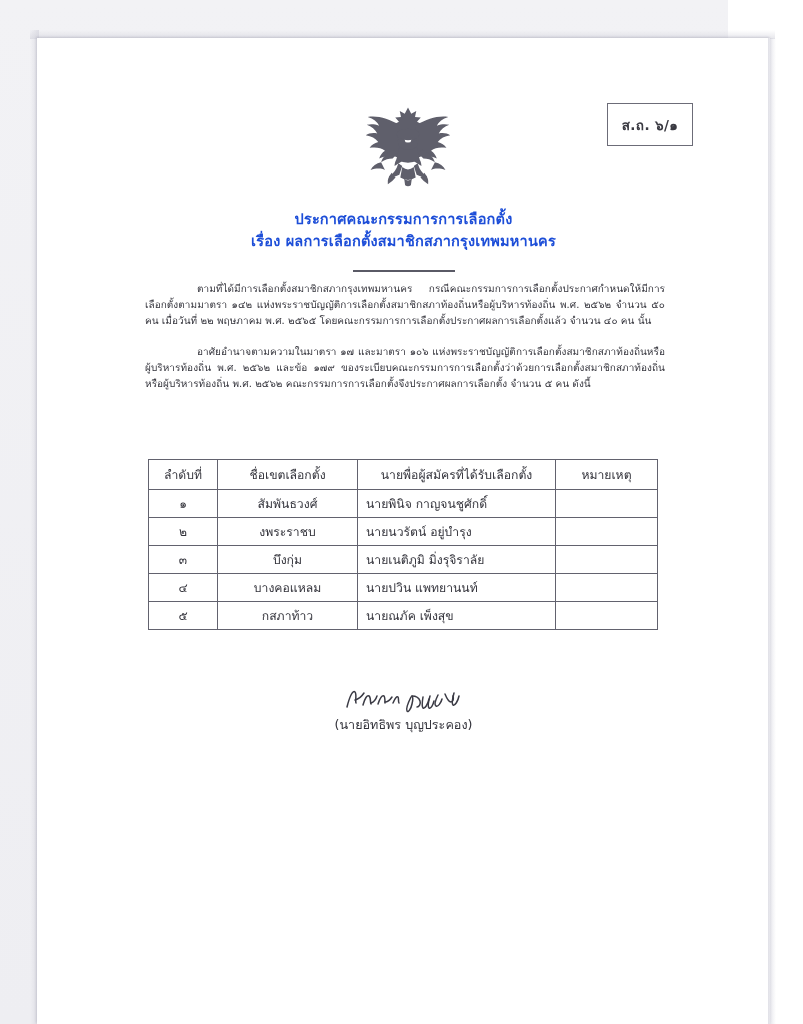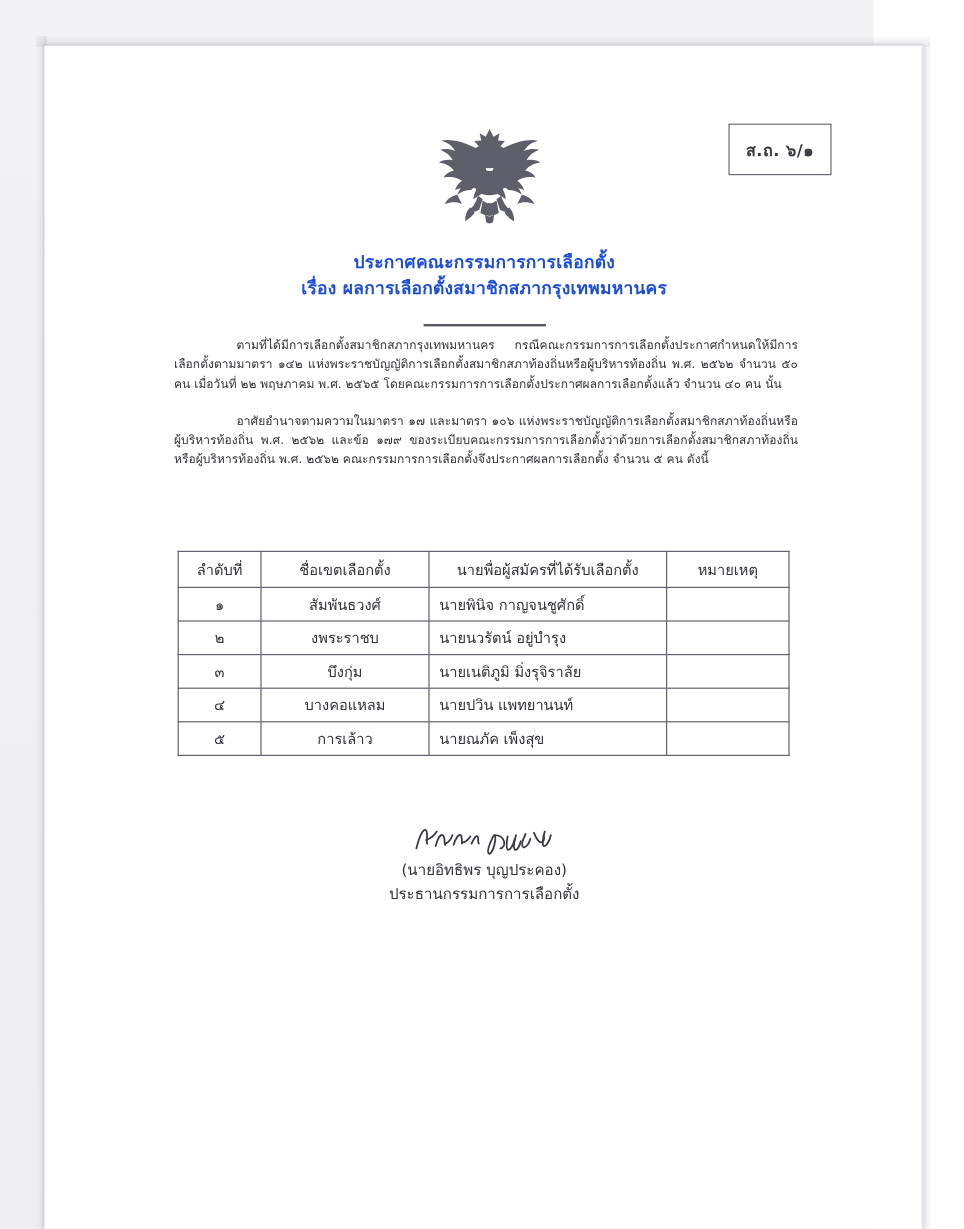--- a/index.html
+++ b/index.html
@@ -298,21 +298,21 @@
             <td class="cell-note"></td>
           </tr>
           <tr>
             <td class="cell-no">๔</td>
             <td class="cell-zone">บางคอแหลม</td>
             <td class="cell-name">นายปวิน  แพทยานนท์</td>
             <td class="cell-note"></td>
           </tr>
           <tr>
             <td class="cell-no">๕</td>
-            <td class="cell-zone">การเล้าว</td>
+            <td class="cell-zone">กสภาท้าว</td>
             <td class="cell-name">นายณภัค  เพ็งสุข</td>
             <td class="cell-note"></td>
           </tr>
         </tbody>
     </table>
 
 
     <div class="sign-block">
       <div class="signature-mark">
         <svg width="126" height="30" viewBox="0 0 126 30" aria-hidden="true">
@@ -328,17 +328,16 @@
             <path d="M71 13 c4 0 7 2 8 5 1 3-1 6-3 6"></path>
             <path d="M82 14 c-1 6-1 10 0 11 2 1 5-4 6-9"></path>
             <path d="M89 13 c-2 7-2 11-1 12 2 1 4-3 5-7"></path>
             <path d="M97 12 c-3 6-4 10-2 11 2 1 5-3 6-7"></path>
             <path d="M104 11 c2 5 4 8 6 8 2 0 3-3 2-6"></path>
             <path d="M113 10 c-2 7-2 11-1 12 2 1 5-4 6-9"></path>
           </g>
         </svg>
       </div>
       <div class="sign-name">(นายอิทธิพร  บุญประคอง)</div>
-      <div class="sign-role">ประธานกรรมการการเลือกตั้ง</div>
     </div>
 
   </div>
 </div>
 
 </body></html>

